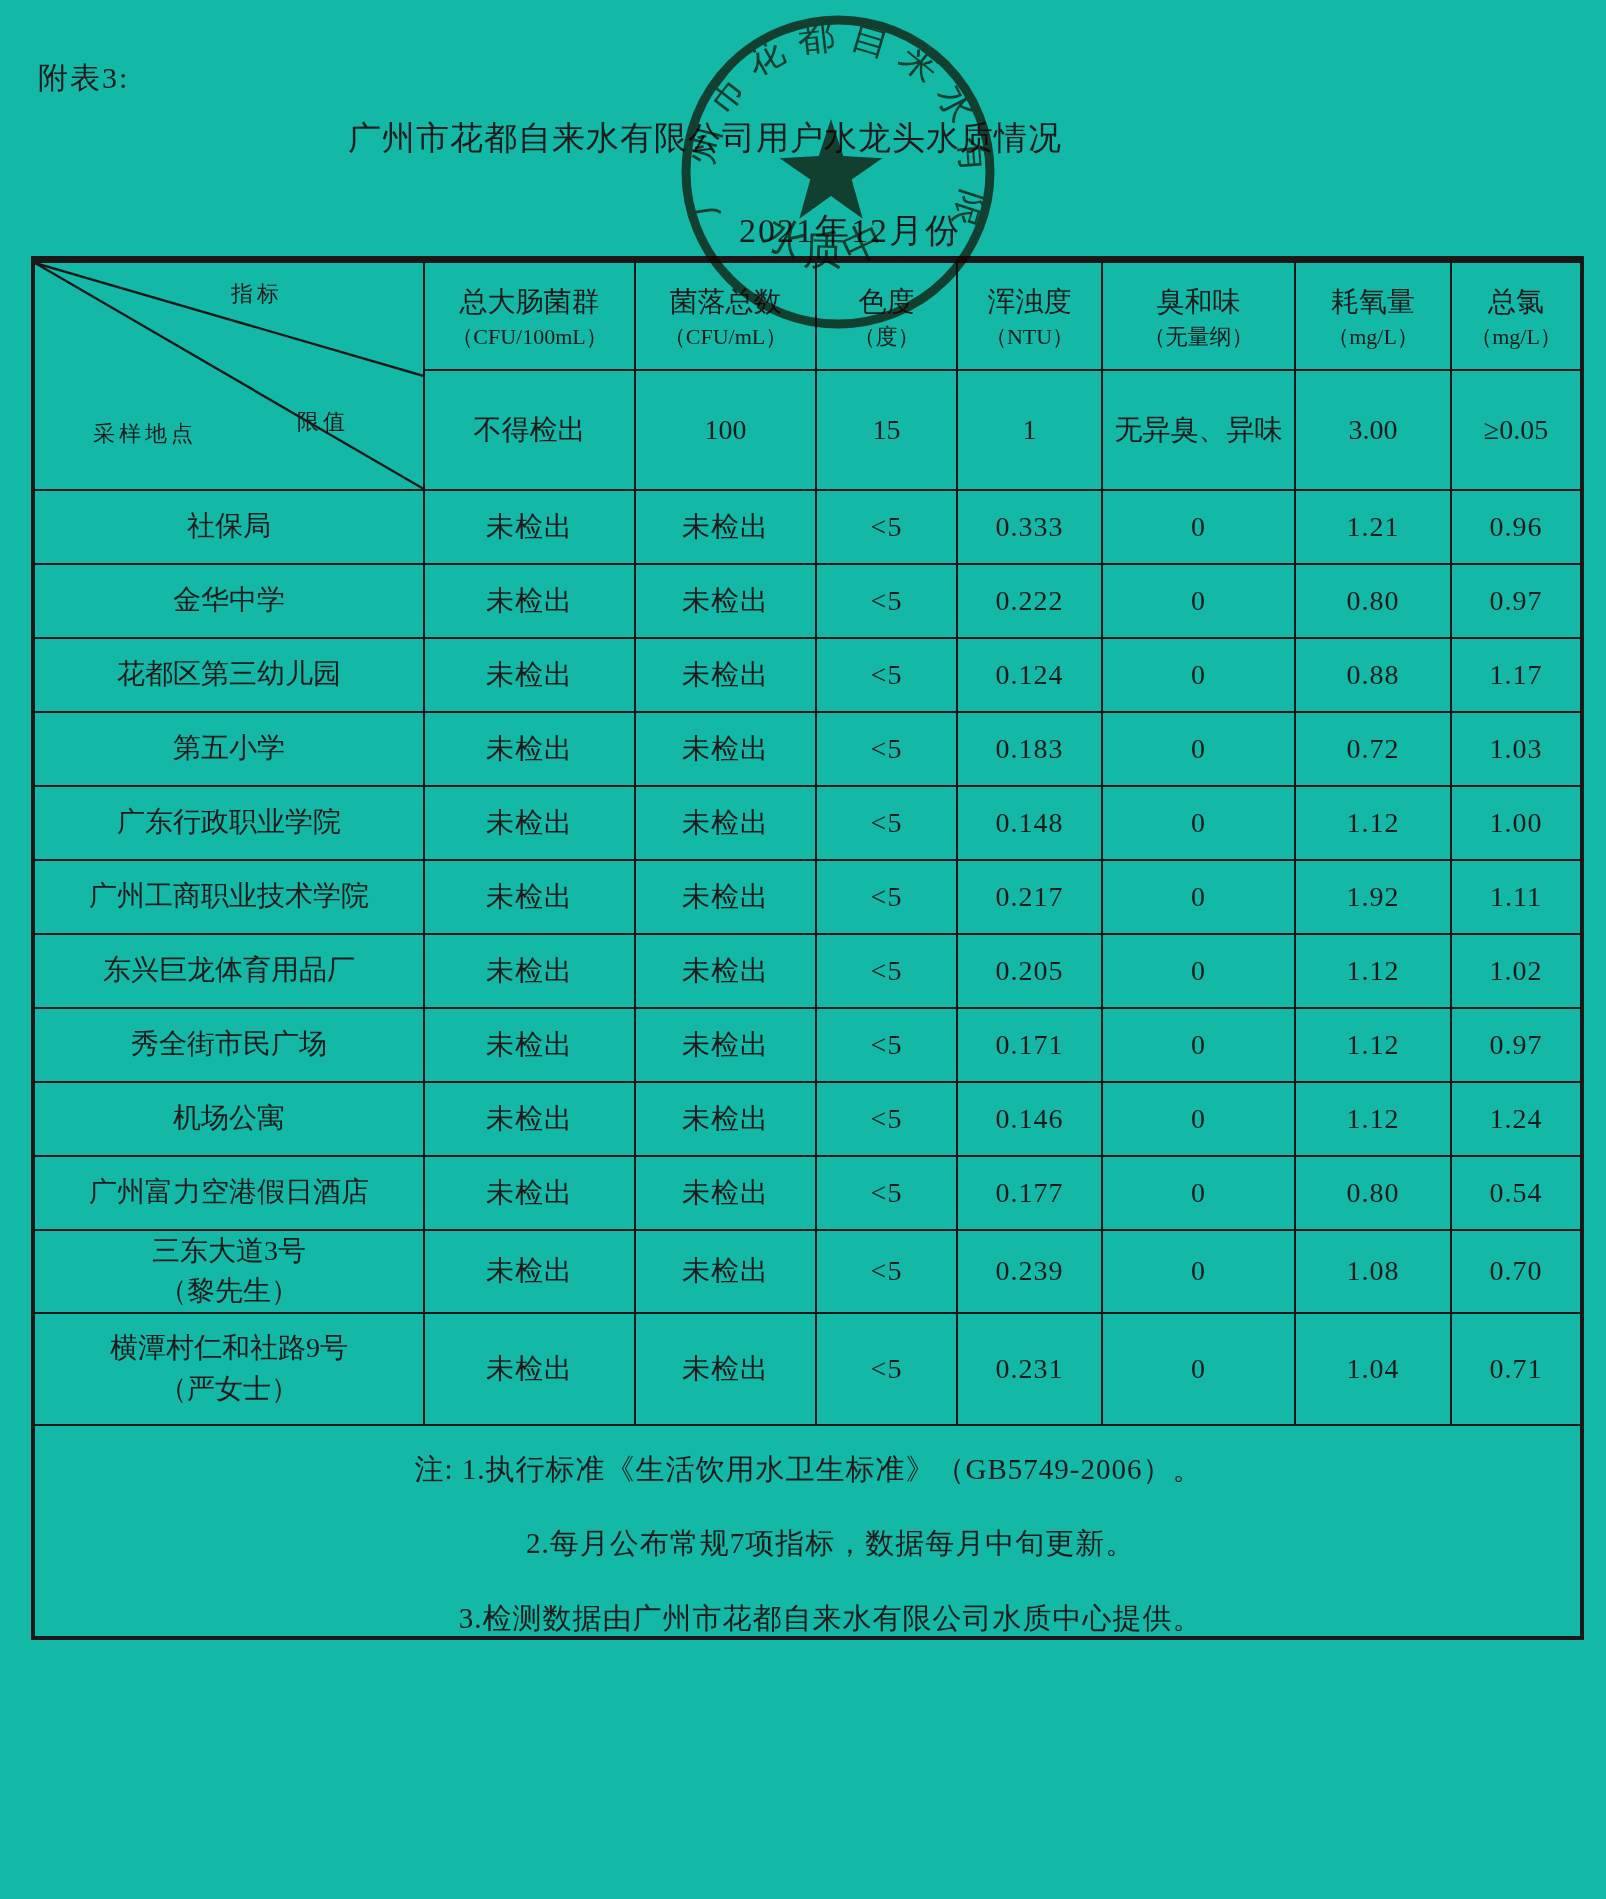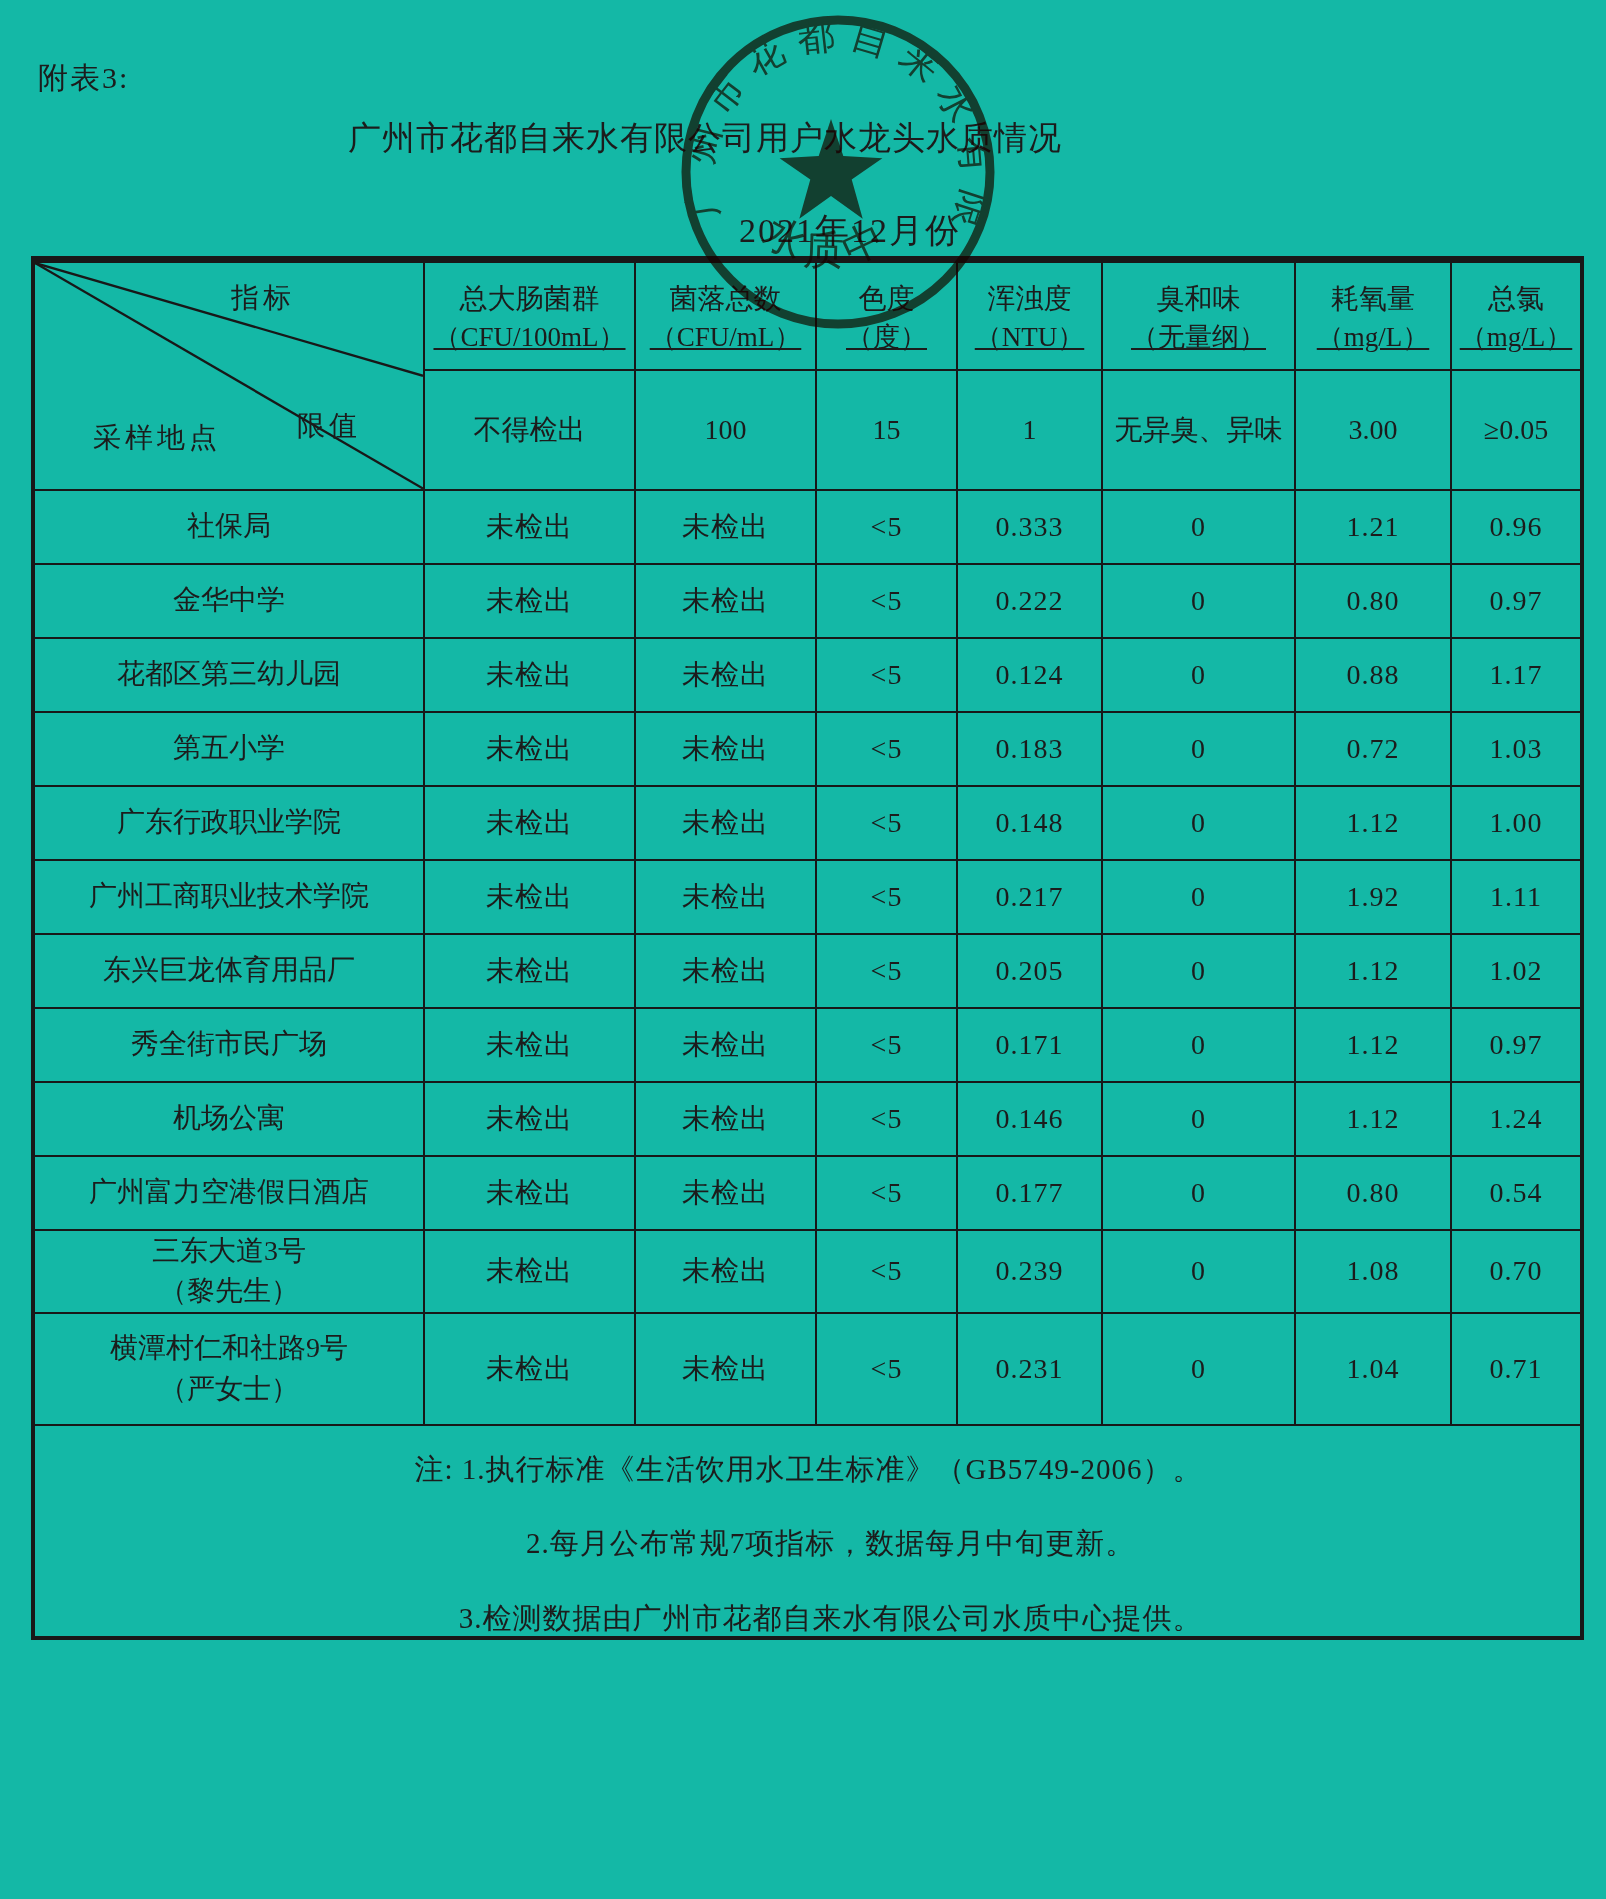--- a/index.html
+++ b/index.html
@@ -50,29 +50,29 @@
     font-weight:normal;
     font-size:28px;
     padding:0 6px;
   }
   table.quality { border:4px solid #181818; border-top-width:7px; }
   tr.hdr    { height:110px; }
   tr.limits { height:120px; }
   tr.datarow { height:74px;margin-top:40px; }
   tr.datarow-tall { height:112px; }
   .col-name { display:block; line-height:1.55; }
-  .col-unit { display:block; line-height:1.3; font-size:27px;text-decoration:underline; }
+  .col-unit { display:block; line-height:1.3; font-size:22px; }
   td.loc { white-space:pre-line; line-height:1.45; }
   td.val { font-size:27px; letter-spacing:1px; }
   td.limit-cell { line-height:1.4; }
   td.limit-odor { padding:0 24px; line-height:1.4; }
   
   td.corner { position:relative; padding:0; }
   td.corner svg.diag { position:absolute; left:0; top:0; width:100%; height:100%; }
-  .corner-label { position:absolute; font-size:28px; white-space:nowrap; }
+  .corner-label { position:absolute; font-size:22px; white-space:nowrap; }
   .lbl-indicator { left:196px; top:16px; letter-spacing:4px; }
   .lbl-limit     { left:262px; top:115px; letter-spacing:4px;margin-top:29px; }
   .lbl-site      { left:58px;  top:156px; letter-spacing:4px; }
   
   td.notes-cell { height:208px; text-align:left; vertical-align:top; padding:0; }
   .note-line { font-size:29px; letter-spacing:1px; line-height:1.2; }
   .note-0 { margin:26px 0 0 2px; }
   .note-1 { margin:40px 0 0 46px; }
   .note-2 { margin:40px 0 0 46px; }
 </style>

